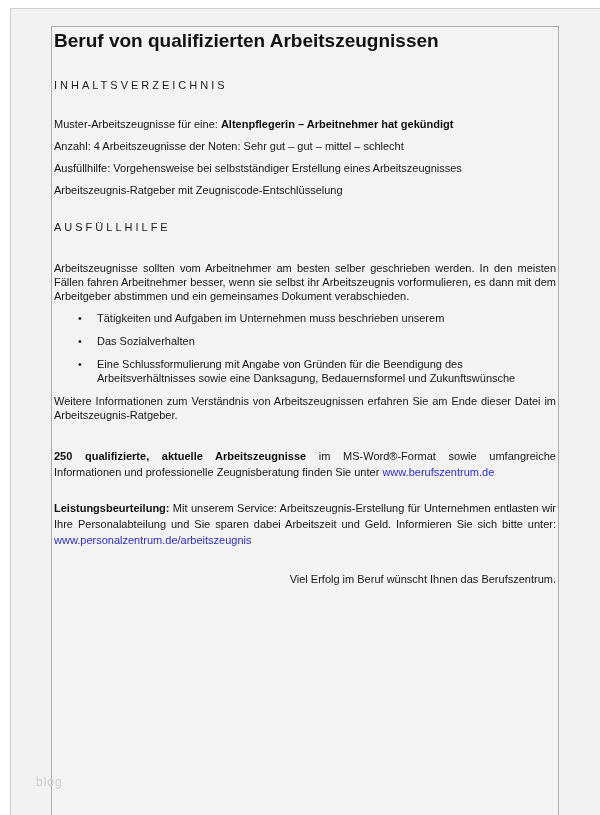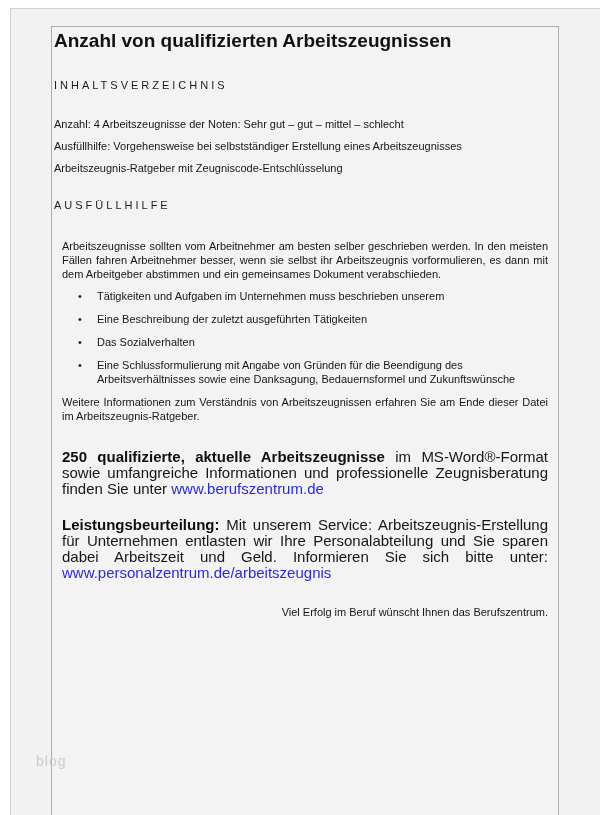--- a/index.html
+++ b/index.html
@@ -26,73 +26,73 @@
   }
   .spaced-heading{
     font-size:11px;line-height:13px;letter-spacing:3px;
     text-underline-offset:3px;
     color:#1c1c1c;
   }
   .toc-heading{margin:27px 0 0 0}
   .help-heading{margin:24px 0 0 0}
   .toc-line{font-size:11px;line-height:13px;margin:0 0 9px 0}
   .toc-block{margin-top:26px}
-  p{margin:8px}
+  p{margin:0}
   .body-par{
     font-size:11px;line-height:14px;text-align:justify;
   }
   .par1{margin-top:27px}
   .par2{margin-top:10px}
   .par3{margin-top:5px}
   .bullet-list{
     list-style:none;margin:8px 0 0 0;padding:0;
     font-size:11px;line-height:14px;
   }
   .bullet-list li{
     position:relative;padding-left:43px;margin-bottom:9px;
   }
   .bullet-list li::before{
     content:"\2022";position:absolute;left:24px;top:0;
     font-size:11px;color:#1c1c1c;
   }
-  .promo-par{font-size:15px;line-height:16px;text-align:justify}
+  .promo-par{font-size:11px;line-height:16px;text-align:justify}
   .promo{margin-top:26px}
   .offer{margin-top:20px}
   .closing-par{font-size:11px;line-height:14px;margin-top:24px;text-align:right}
   a.doc-link{color:#2b2bd5;text-decoration:none;cursor:pointer}
   b{color:#0f0f0f}
   .watermark{
-    position:absolute;left:36px;top:757px;z-index:3;
-    font-size:14px;line-height:9px;color:#cccccc;letter-spacing:1px;
+    position:absolute;left:36px;top:778px;z-index:3;
+    font-size:12px;line-height:9px;color:#cccccc;letter-spacing:1px;
   }
 </style>
 </head>
 <body>
 
 <div class="page">
   <div class="frame">
 
-    <h1 class="doc-title">Anzahl von qualifizierten Arbeitszeugnissen</h1>
+    <h1 class="doc-title">Beruf von qualifizierten Arbeitszeugnissen</h1>
 
     <div class="spaced-heading toc-heading">INHALTSVERZEICHNIS</div>
 
     <div class="toc-block">
+      <p class="toc-line"><span>Muster-Arbeitszeugnisse für eine: </span><b>Altenpflegerin – Arbeitnehmer hat gekündigt</b></p>
       <p class="toc-line">Anzahl: 4 Arbeitszeugnisse der Noten: Sehr gut – gut – mittel – schlecht</p>
       <p class="toc-line">Ausfüllhilfe: Vorgehensweise bei selbstständiger Erstellung eines Arbeitszeugnisses</p>
       <p class="toc-line">Arbeitszeugnis-Ratgeber mit Zeugniscode-Entschlüsselung</p>
     </div>
 
     <div class="spaced-heading help-heading">AUSFÜLLHILFE</div>
 
     <p class="body-par par1">Arbeitszeugnisse sollten vom Arbeitnehmer am besten selber geschrieben werden. In den meisten Fällen fahren Arbeitnehmer besser, wenn sie selbst ihr Arbeitszeugnis vorformulieren, es dann mit dem Arbeitgeber abstimmen und ein gemeinsames Dokument verabschieden.</p>
 
 
     <ul class="bullet-list">
       <li>Tätigkeiten und Aufgaben im Unternehmen muss beschrieben unserem</li>
-      <li>Eine Beschreibung der zuletzt ausgeführten Tätigkeiten</li>
       <li>Das Sozialverhalten</li>
       <li>Eine Schlussformulierung mit Angabe von Gründen für die Beendigung des Arbeitsverhältnisses sowie eine Danksagung, Bedauernsformel und Zukunftswünsche</li>
     </ul>
 
     <p class="body-par par3">Weitere Informationen zum Verständnis von Arbeitszeugnissen erfahren Sie am Ende dieser Datei im Arbeitszeugnis-Ratgeber.</p>
 
     <p class="promo-par promo"><b>250 qualifizierte, aktuelle Arbeitszeugnisse</b><span> im MS-Word®-Format sowie umfangreiche Informationen und professionelle Zeugnisberatung finden Sie unter </span><a class="doc-link">www.berufszentrum.de</a></p>
 
     <p class="promo-par offer"><b>Leistungsbeurteilung:</b><span> Mit unserem Service: Arbeitszeugnis-Erstellung für Unternehmen entlasten wir Ihre Personalabteilung und Sie sparen dabei Arbeitszeit und Geld. Informieren Sie sich bitte unter: </span><a class="doc-link">www.personalzentrum.de/arbeitszeugnis</a></p>
 

